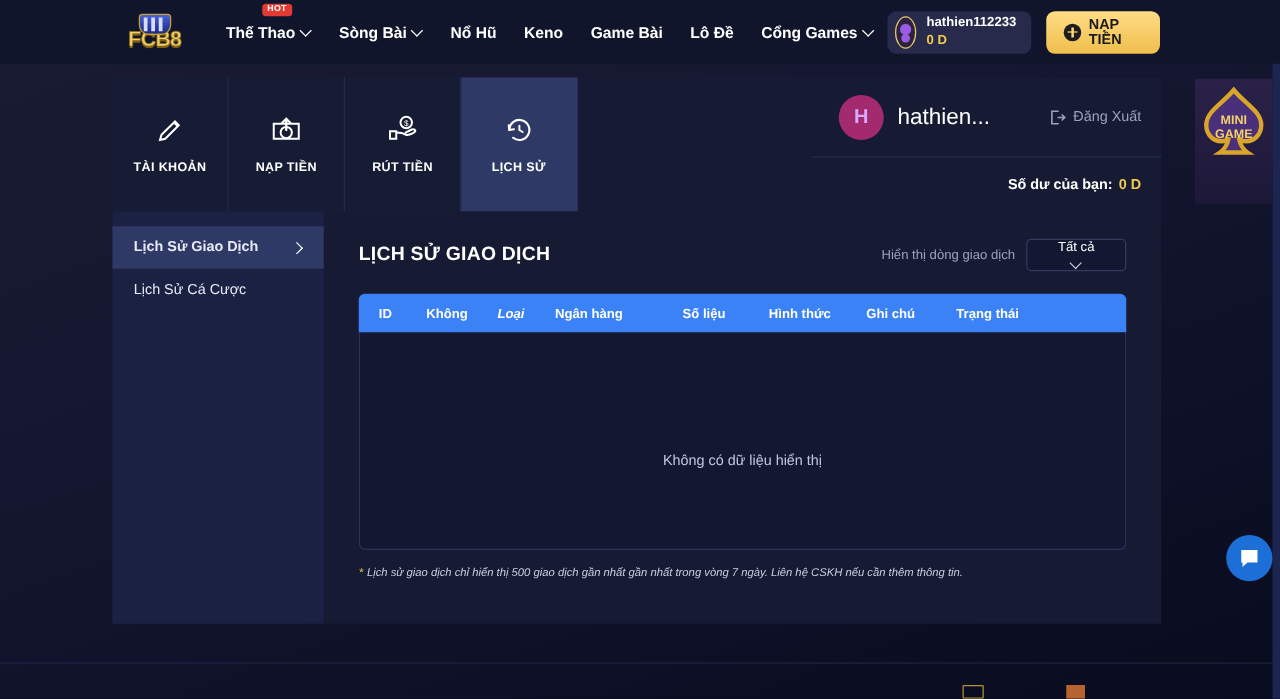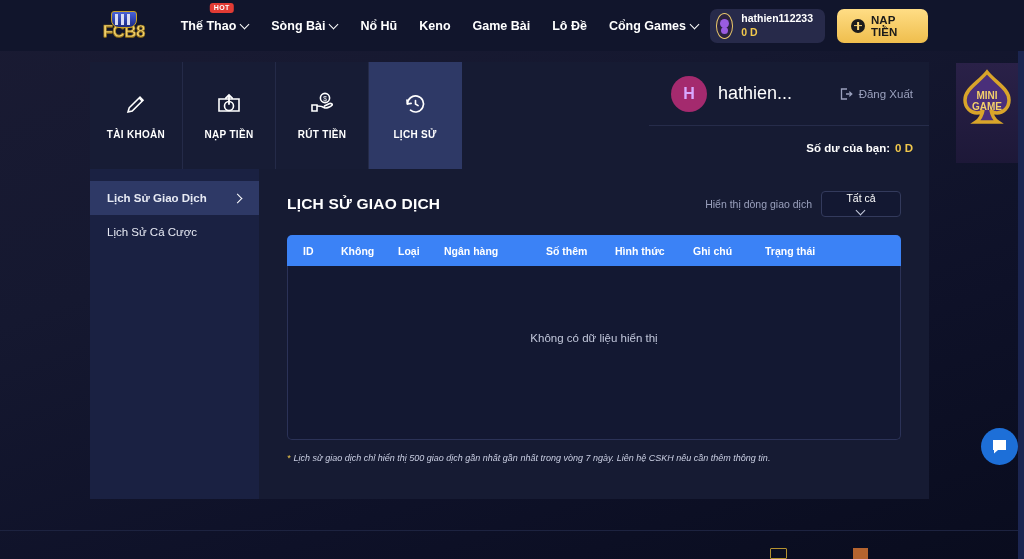--- a/index.html
+++ b/index.html
@@ -188,21 +188,21 @@
     display: flex; height: 31px; align-items: center;
     background: #3b82f6; border-radius: 5px 5px 0 0;
     padding: 0 16px;
   }
   .th { color: #fff; font-size: 10.5px; font-weight: bold; }
   .tbody {
     height: 174px; background: #131832;
     border: 1px solid #2b3257; border-top: none;
     border-radius: 0 0 5px 5px;
     display: flex; align-items: flex-start; justify-content: center;
-    padding-top: 66px;
+    padding-top: 97px;
   }
   .empty { color: #c2c7db; font-size: 11.5px; }
   .note {
     margin-top: 13px; color: #f2c94c; font-size: 9px; font-style: italic;
     display: flex; gap: 3px;
   }
   .note span.txt { color: #c9cee2; }
 
   
   .minigame {
@@ -371,23 +371,23 @@
               <span>Tất cả</span>
               <span class="sel-chev"></span>
             </div>
           </div>
         </div>
 
         <div class="tablewrap">
           <div class="thead" id="thead">
               <div class="th" style="width: 38px;">ID</div>
               <div class="th" style="width: 57px;">Không</div>
-              <div class="th" style="width: 46px;">Loại</div>
+              <div class="th" style="width: 46px; font-style: italic;">Loại</div>
               <div class="th" style="width: 102px;">Ngân hàng</div>
-              <div class="th" style="width: 69px;">Số thêm</div>
+              <div class="th" style="width: 69px;">Số liệu</div>
               <div class="th" style="width: 78px;">Hình thức</div>
               <div class="th" style="width: 72px;">Ghi chú</div>
               <div class="th" style="width: 80px;">Trạng thái</div>
             </div>
           <div class="tbody">
             <div class="empty">Không có dữ liệu hiển thị</div>
           </div>
         </div>
 
         <div class="note">

